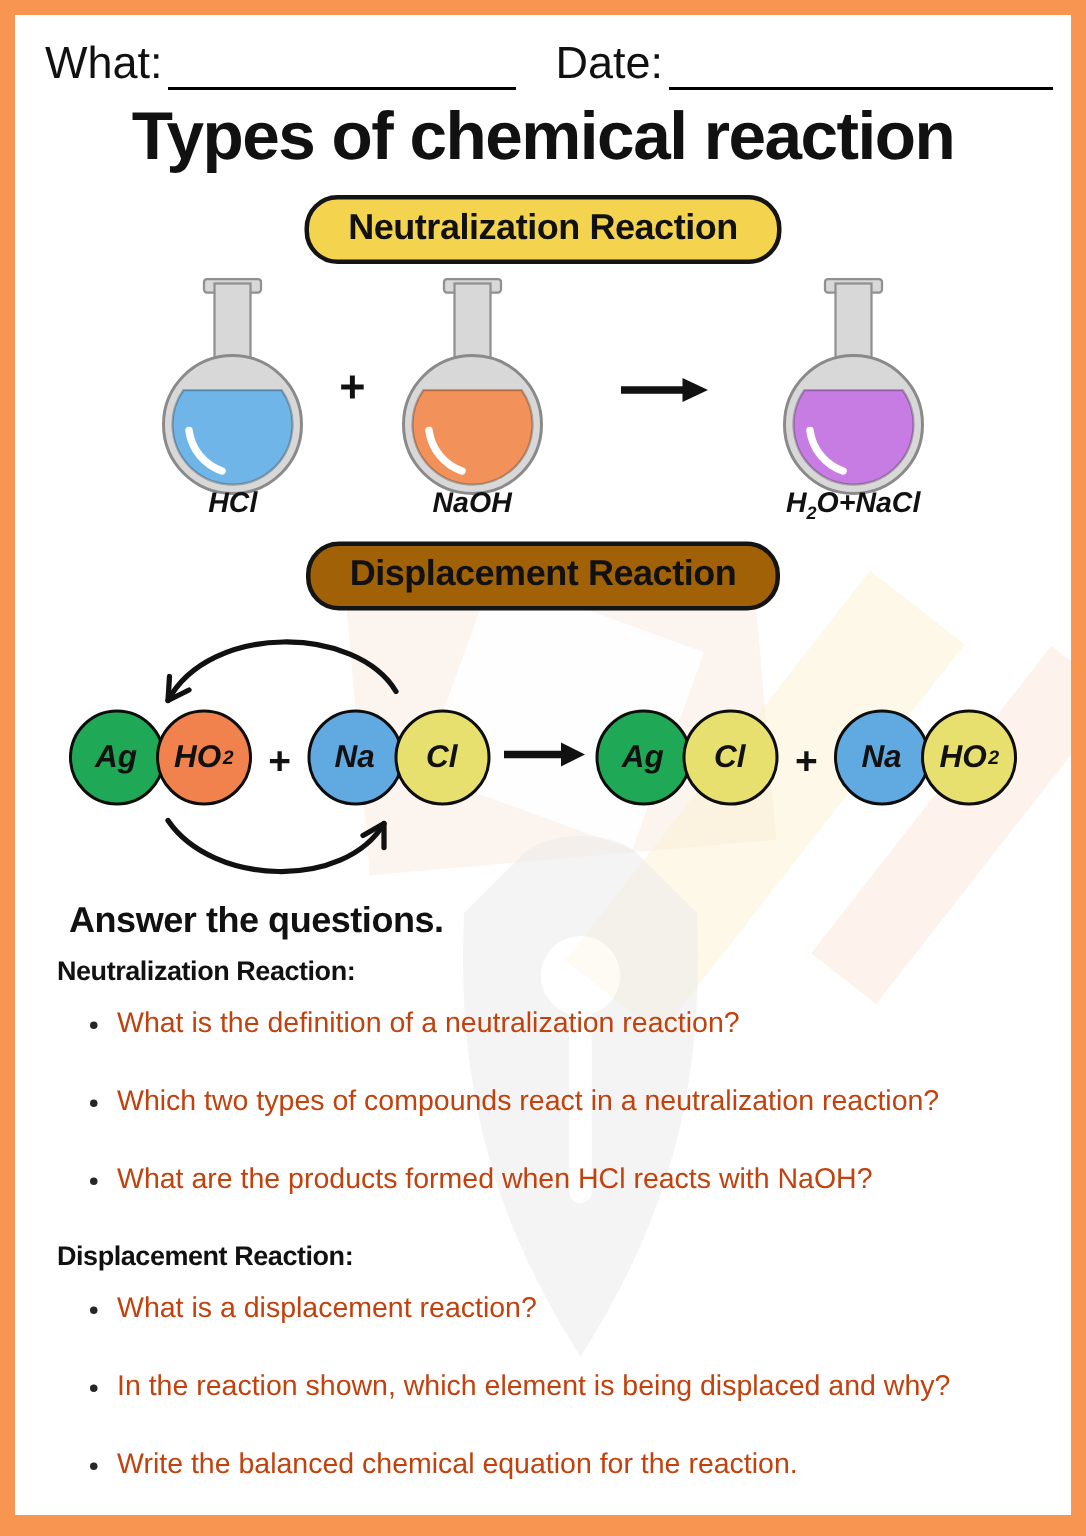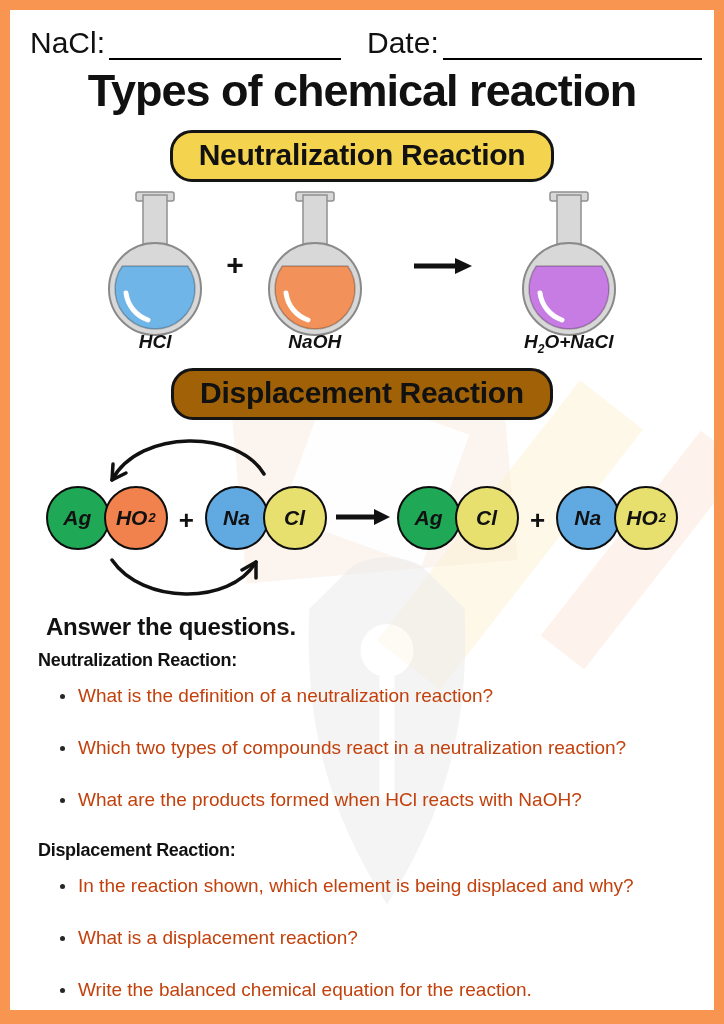--- a/index.html
+++ b/index.html
@@ -31,21 +31,21 @@
   .date-label { margin-left:22px; }
   .page-title {
     text-align:center; font-size:45px; font-weight:bold; letter-spacing:-1px;
     margin-top:5px;
   }
   .badge-row { display:flex; justify-content:center; }
   .badge-row.first { margin-top:13px; }
   .badge-row.second { margin-top:12px; }
   .badge {
     border:3px solid #141414; border-radius:22px; padding:5px 26px 7px;
-    font-size:30px; font-weight:bold; letter-spacing:-0.3px;
+    font-size:24px; font-weight:bold; letter-spacing:-0.3px;
   }
   
   .flask-row { display:flex; justify-content:center; align-items:flex-start; margin-top:8px; }
   .flask-unit { display:flex; flex-direction:column; align-items:center; }
   .flask-label { font-weight:bold; font-style:italic; font-size:19px; margin-top:-9px; }
   .flask-label sub { font-size:12px; }
   .op-plus { font-size:30px; font-weight:bold; margin:58px 16px 0; }
   .arrow-wrap { margin:66px 42px 0; }
   
   .diagram { position:relative; height:185px; margin-top:8px; }
@@ -88,21 +88,21 @@
     <path d="M50,186 C22,142 6,96 9,30 L31,8 C41,1 59,1 69,8 L91,30 C94,96 78,142 50,186 Z" fill="#ececec"></path>
     <circle cx="50" cy="52" r="14" fill="#ffffff"></circle>
     <rect x="46" y="62" width="8" height="70" rx="4" fill="#ffffff"></rect>
   </svg>
 
   <div class="frame" style="border-color: rgb(247, 149, 81);"></div>
 
   <div class="content">
 
     <div class="name-row">
-      <span>NaCl:</span>
+      <span>What:</span>
       <span class="write-line line-name"></span>
       <span class="date-label">Date:</span>
       <span class="write-line line-date"></span>
     </div>
 
     <div class="page-title">Types of chemical reaction</div>
 
     <div class="badge-row first">
       <div class="badge" style="background-color: rgb(244, 212, 78);">Neutralization Reaction</div>
     </div>
@@ -239,25 +239,25 @@
       </div>
       <div class="q-item">
         <span class="q-dot"></span>
         <span>What are the products formed when HCl reacts with NaOH?</span>
       </div>
 
       <div class="q-section-title">Displacement Reaction:</div>
 
       <div class="q-item">
         <span class="q-dot"></span>
+        <span>What is a displacement reaction?</span>
+      </div>
+      <div class="q-item">
+        <span class="q-dot"></span>
         <span>In the reaction shown, which element is being displaced and why?</span>
-      </div>
-      <div class="q-item">
-        <span class="q-dot"></span>
-        <span>What is a displacement reaction?</span>
       </div>
       <div class="q-item">
         <span class="q-dot"></span>
         <span>Write the balanced chemical equation for the reaction.</span>
       </div>
     </div>
 
   </div>
 </div>
 

